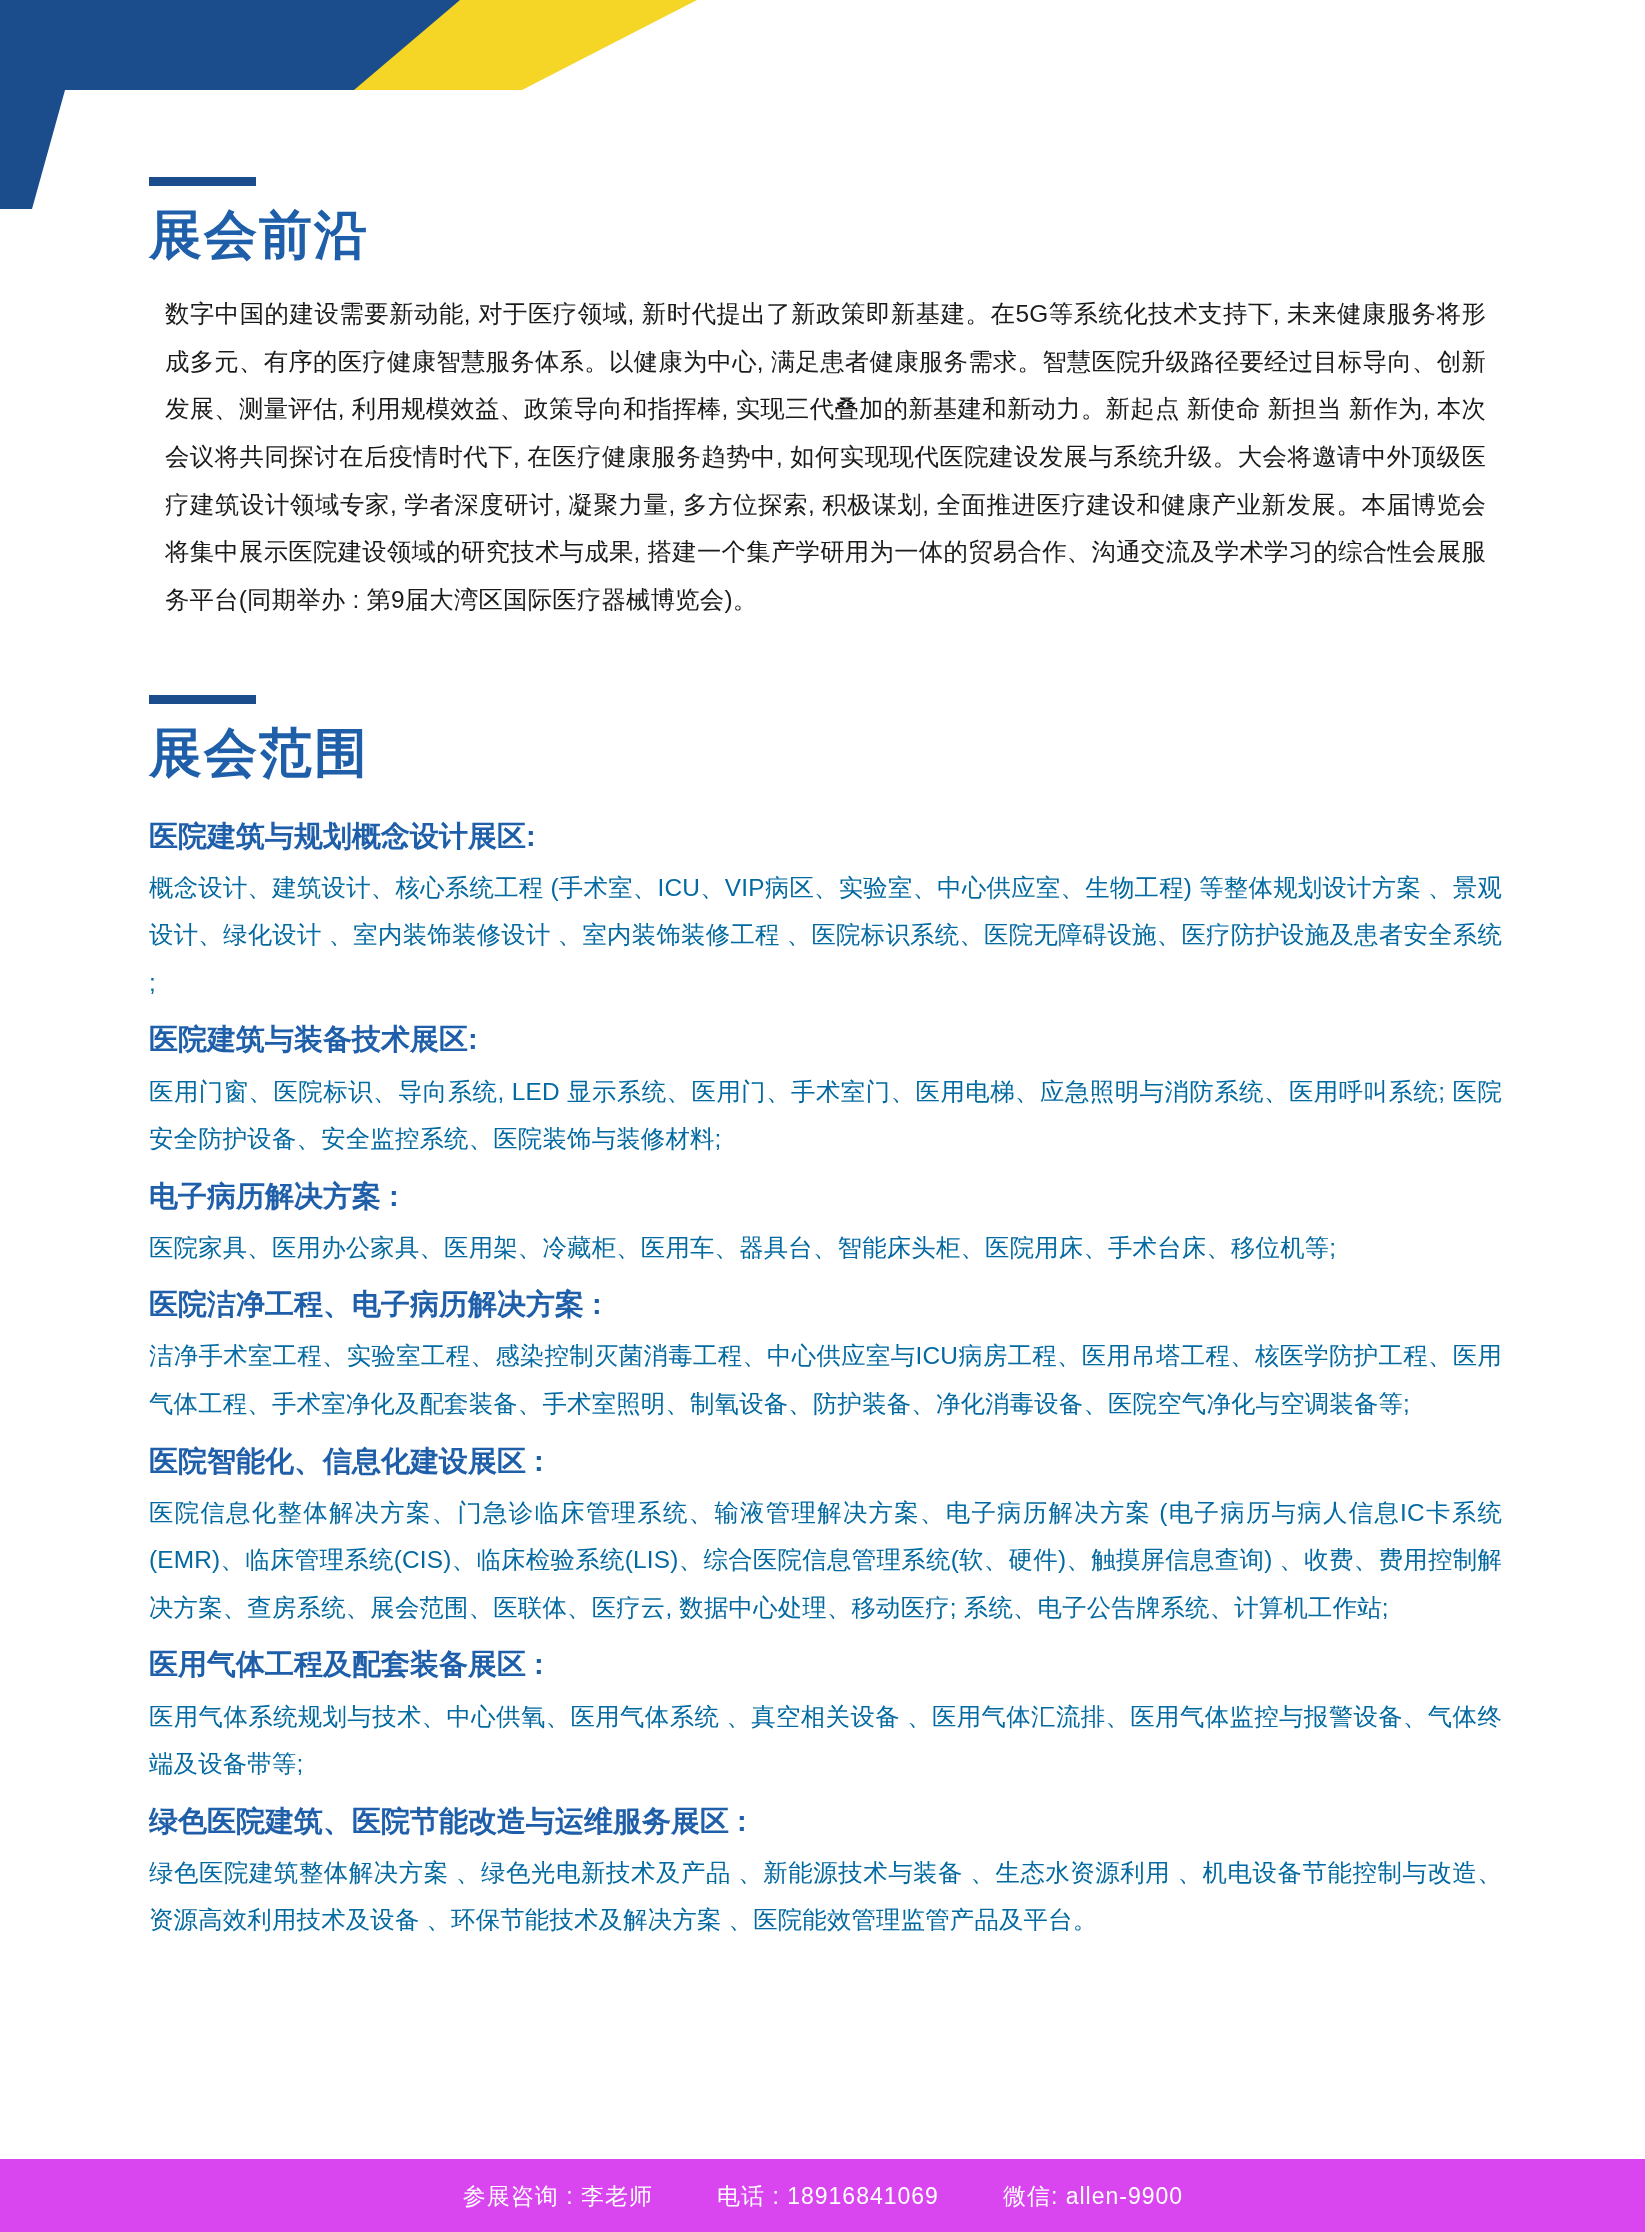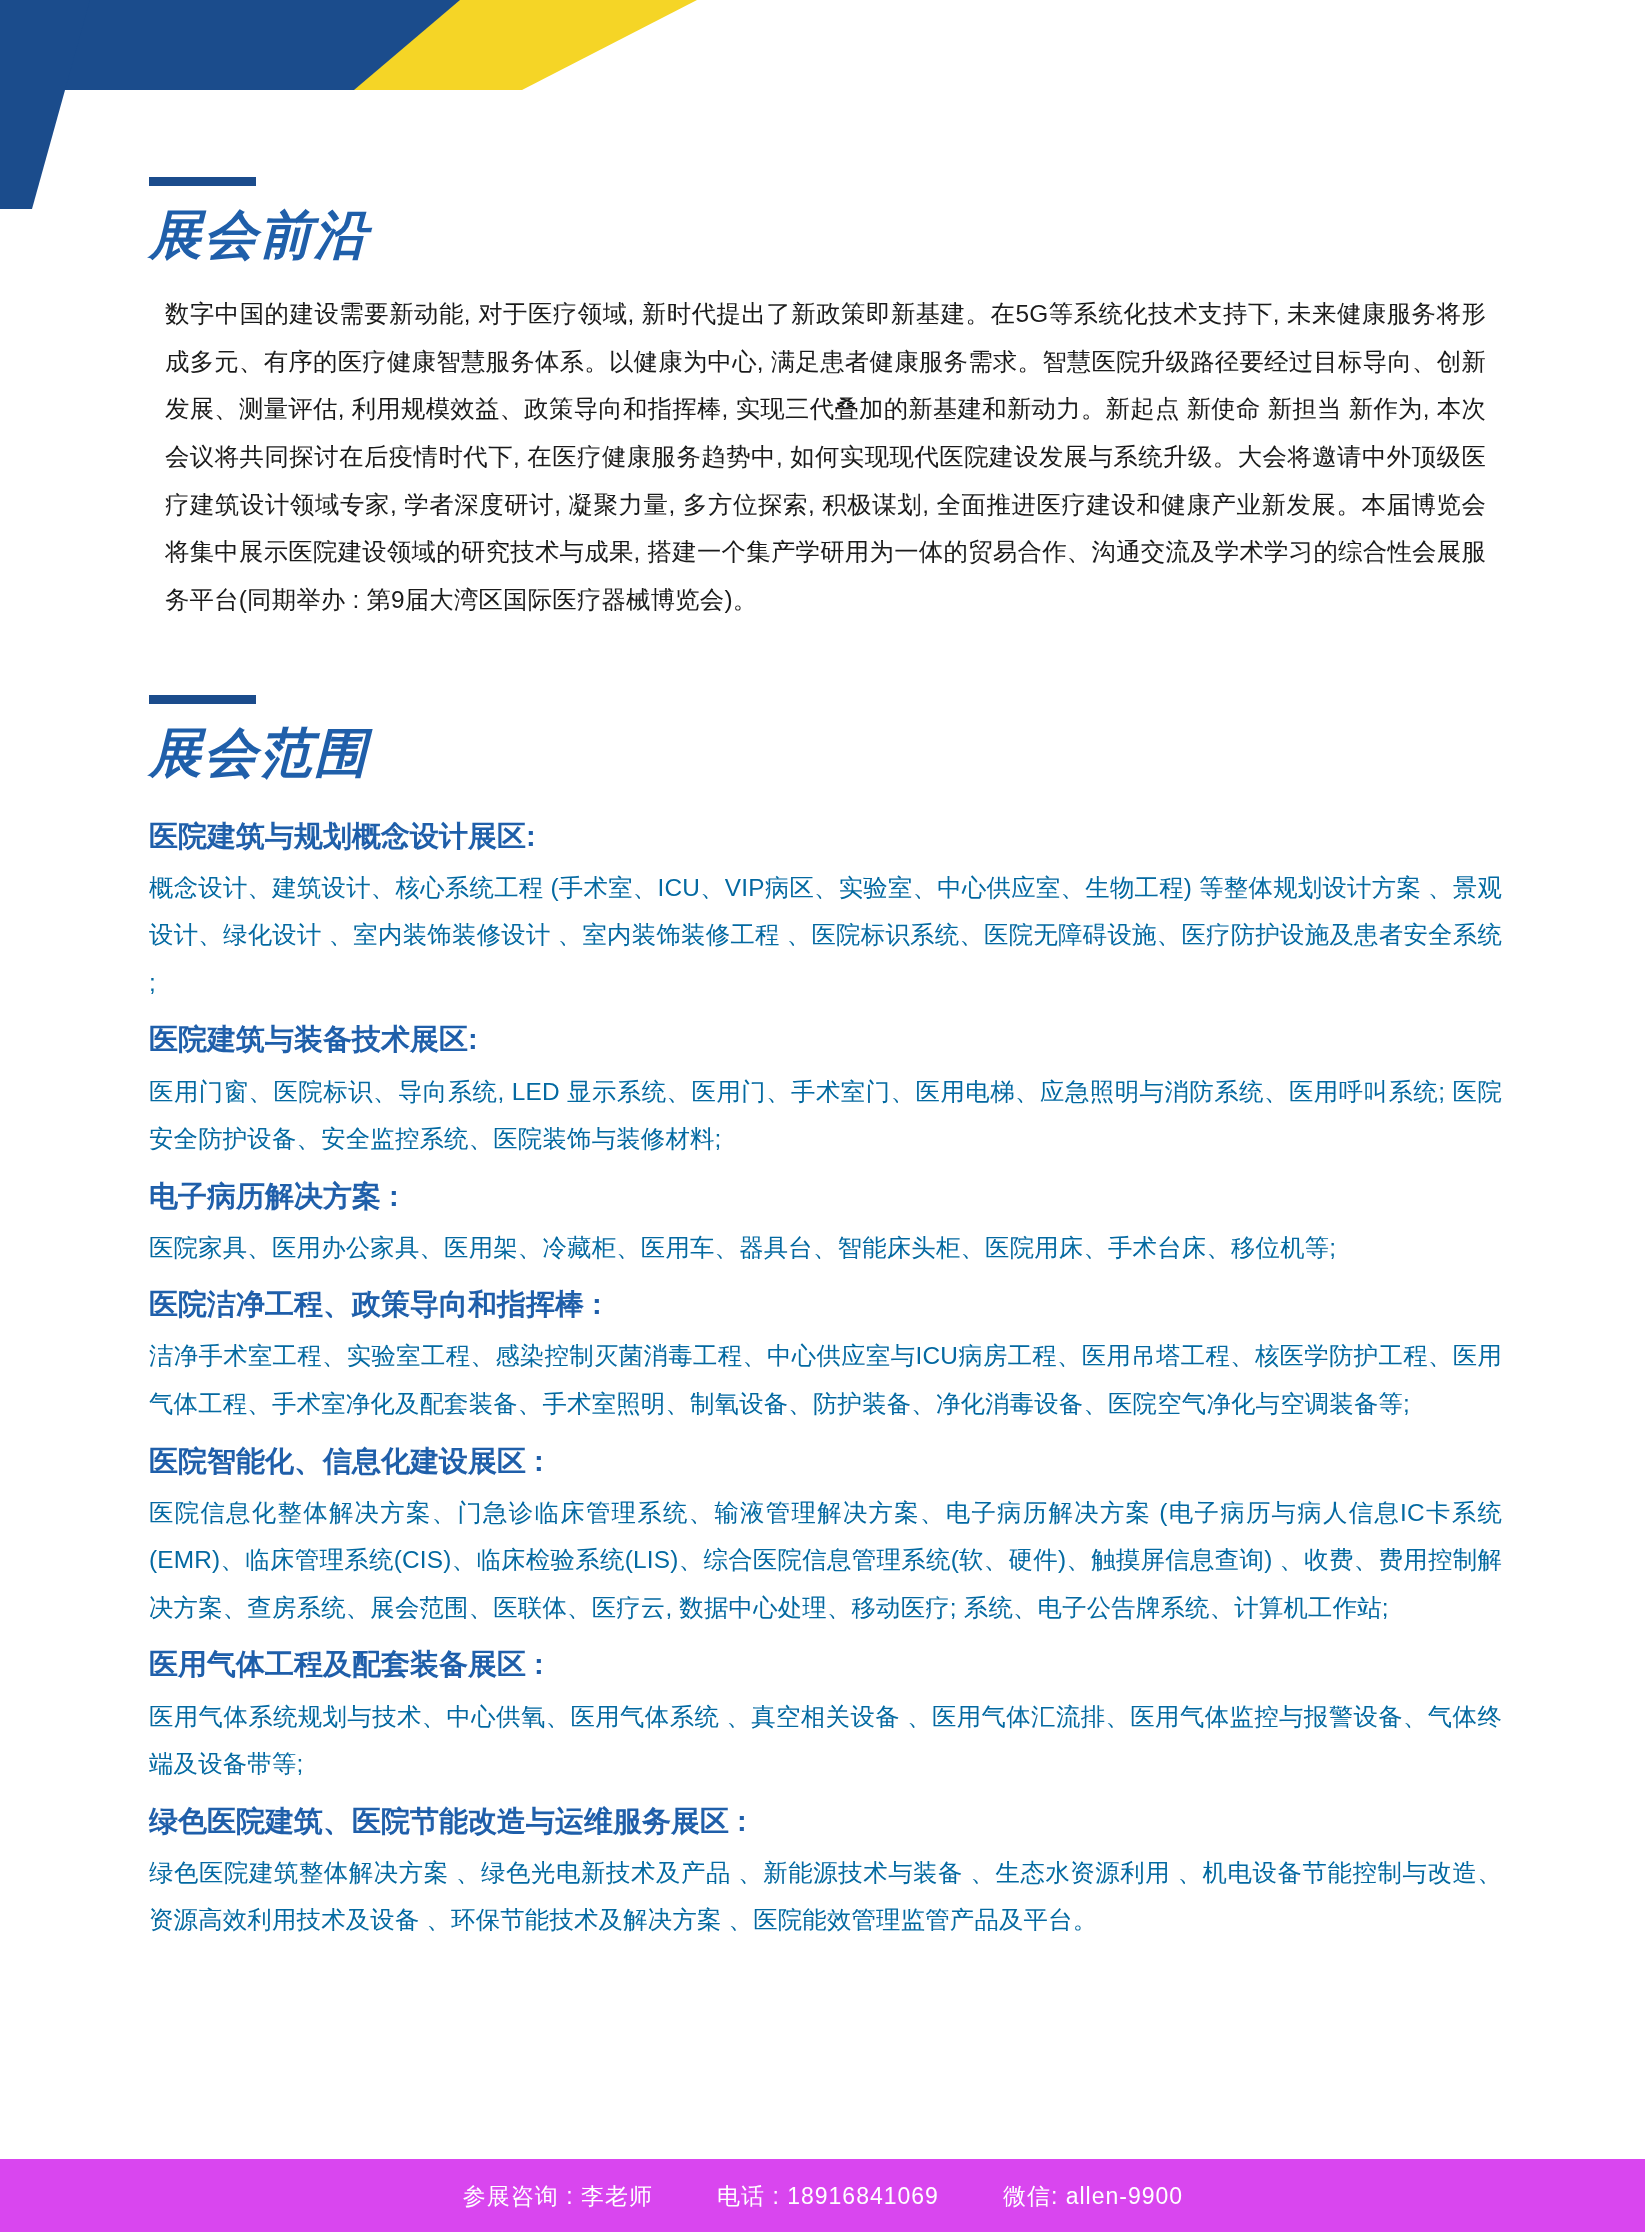--- a/index.html
+++ b/index.html
@@ -71,21 +71,20 @@
     margin-bottom: 20px;
   }
 
   .section-title {
     font-size: 53px;
     font-weight: bold;
     color: #1f5faa;
     letter-spacing: 2px;
     line-height: 1.1;
     margin: 0 0 26px 0;
-    font-style: italic;
   }
 
   .body-text {
     font-size: 24.4px;
     line-height: 1.95;
     color: #1a1a1a;
     text-align: justify;
     margin: 16px;
     letter-spacing: 0.2px;
   }
@@ -157,21 +156,21 @@
       </div>
       <div>
         <p class="zone-title">医院建筑与装备技术展区:</p>
         <p class="zone-body">医用门窗、医院标识、导向系统, LED 显示系统、医用门、手术室门、医用电梯、应急照明与消防系统、医用呼叫系统; 医院安全防护设备、安全监控系统、医院装饰与装修材料;</p>
       </div>
       <div>
         <p class="zone-title">电子病历解决方案 :</p>
         <p class="zone-body">医院家具、医用办公家具、医用架、冷藏柜、医用车、器具台、智能床头柜、医院用床、手术台床、移位机等;</p>
       </div>
       <div>
-        <p class="zone-title">医院洁净工程、政策导向和指挥棒 :</p>
+        <p class="zone-title">医院洁净工程、电子病历解决方案 :</p>
         <p class="zone-body">洁净手术室工程、实验室工程、感染控制灭菌消毒工程、中心供应室与ICU病房工程、医用吊塔工程、核医学防护工程、医用气体工程、手术室净化及配套装备、手术室照明、制氧设备、防护装备、净化消毒设备、医院空气净化与空调装备等;</p>
       </div>
       <div>
         <p class="zone-title">医院智能化、信息化建设展区 :</p>
         <p class="zone-body">医院信息化整体解决方案、门急诊临床管理系统、输液管理解决方案、电子病历解决方案 (电子病历与病人信息IC卡系统(EMR)、临床管理系统(CIS)、临床检验系统(LIS)、综合医院信息管理系统(软、硬件)、触摸屏信息查询) 、收费、费用控制解决方案、查房系统、展会范围、医联体、医疗云, 数据中心处理、移动医疗; 系统、电子公告牌系统、计算机工作站;</p>
       </div>
       <div>
         <p class="zone-title">医用气体工程及配套装备展区 :</p>
         <p class="zone-body">医用气体系统规划与技术、中心供氧、医用气体系统 、真空相关设备 、医用气体汇流排、医用气体监控与报警设备、气体终端及设备带等;</p>
       </div>

